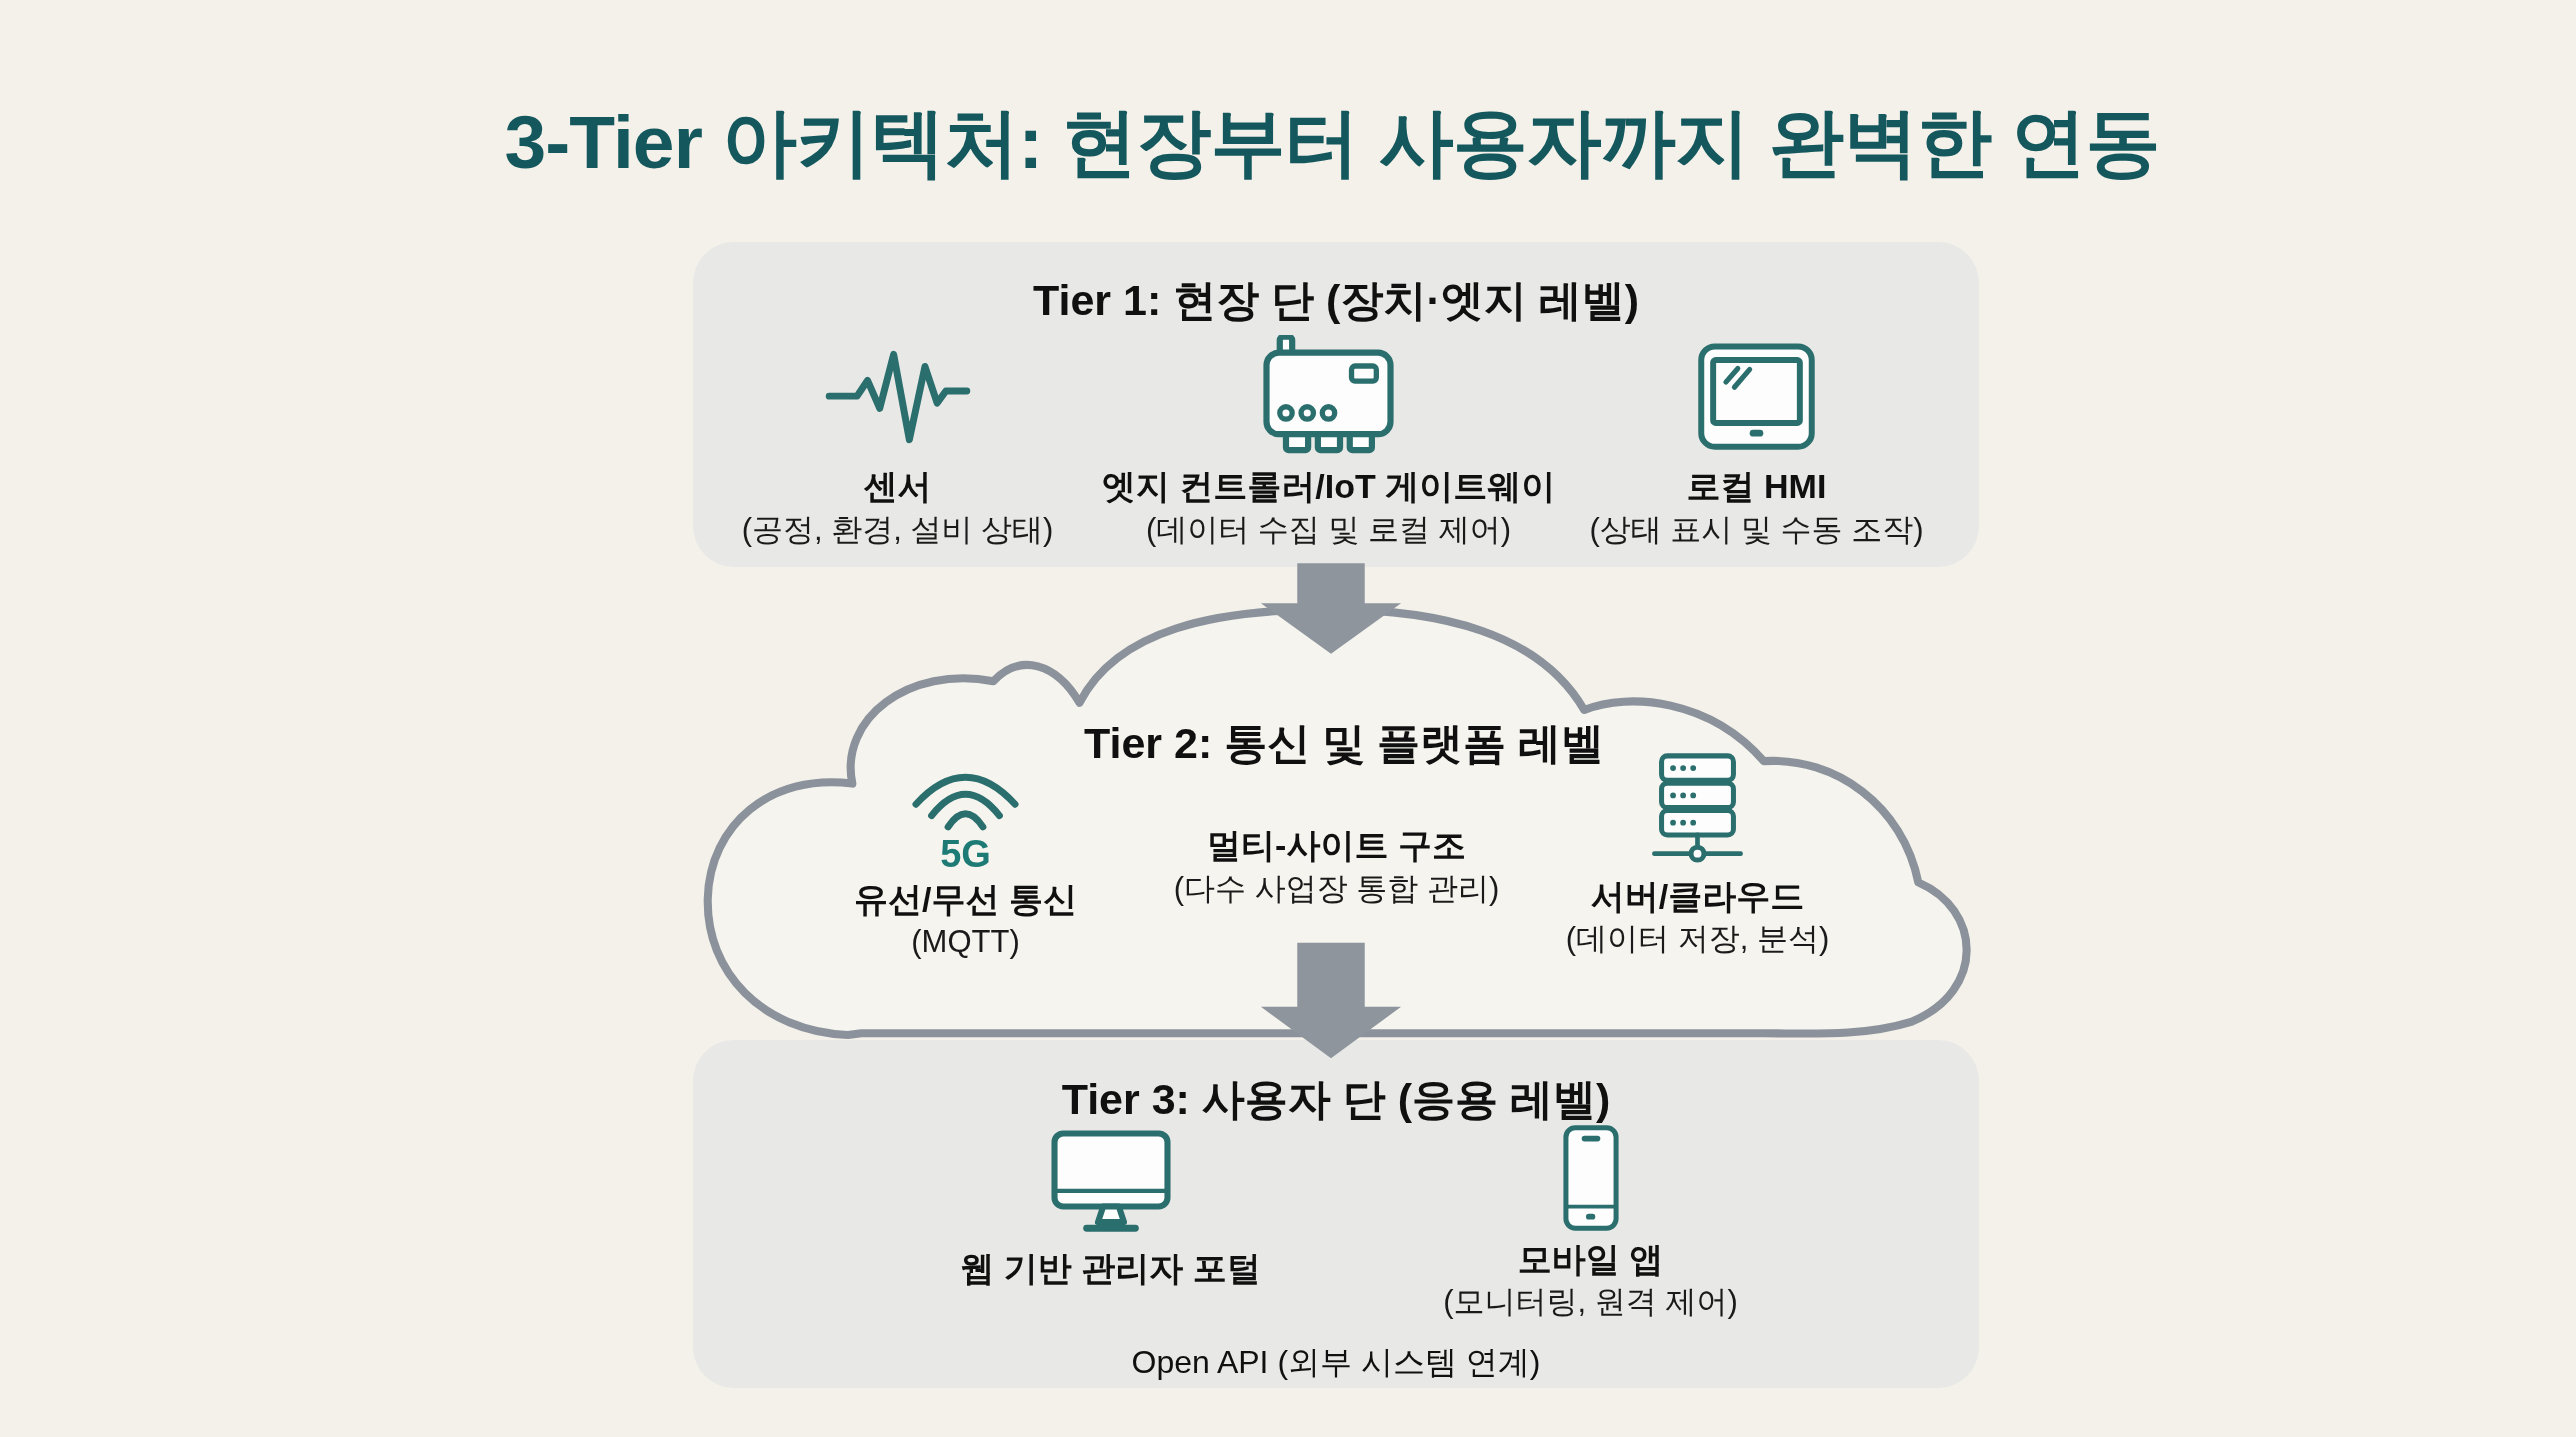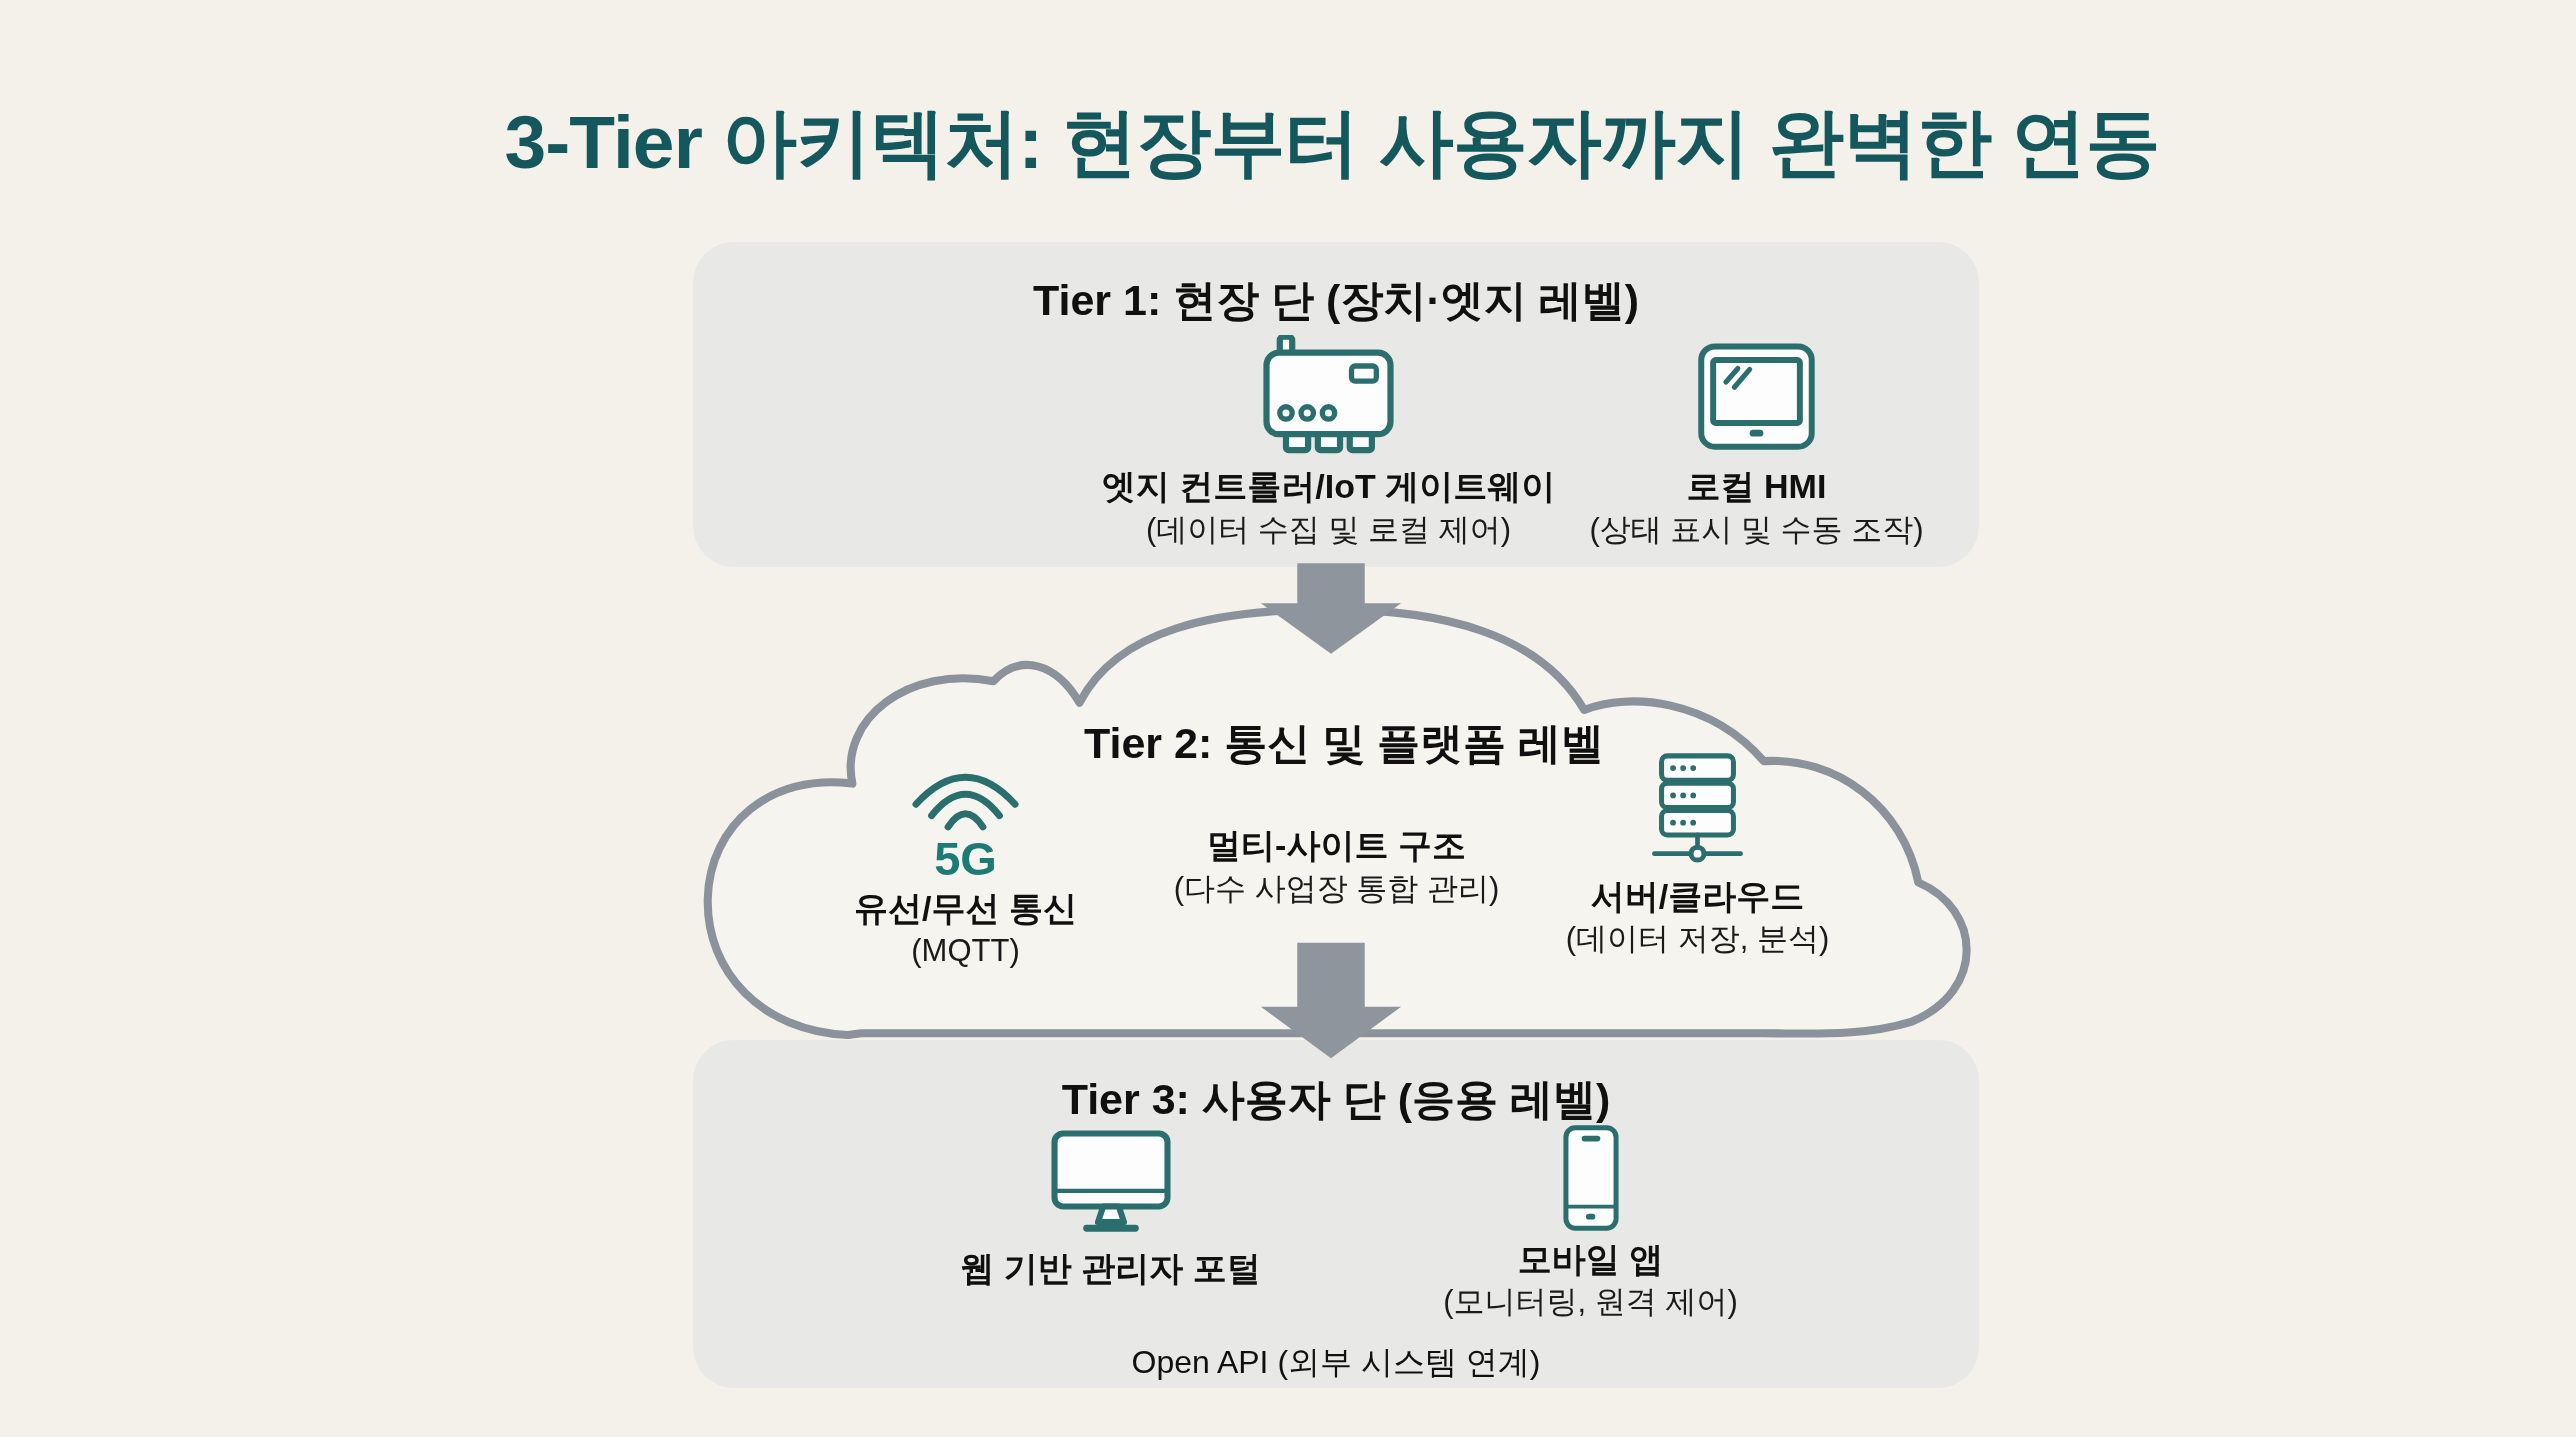--- a/index.html
+++ b/index.html
@@ -29,21 +29,21 @@
   .tier-title.t1{top:272px;}
   .tier-title.t3{top:1071px;}
   .tier-title.t2{left:651px;width:1298px;top:715px;}
   .col{
     position:absolute;width:557px;display:flex;flex-direction:column;align-items:center;
     text-align:center;
   }
   .icon-box{height:126px;display:flex;align-items:center;justify-content:center;}
   .item-label{font-size:34px;font-weight:800;margin-top:7.2px;line-height:1.15;}
   .item-sub{font-size:31px;font-weight:400;margin-top:5.4px;line-height:1.15;color:#1a1a1a;}
-  .badge-5g{font-size:47px;font-weight:800;color:var(--accent-teal);line-height:1;margin-top:1.8px;}
+  .badge-5g{font-size:38px;font-weight:800;color:var(--accent-teal);line-height:1;margin-top:1.8px;}
   .footnote{
     position:absolute;left:649px;width:1286px;top:1341px;text-align:center;
     font-size:32px;font-weight:400;color:var(--text-black);
   }
   .cloud-svg{position:absolute;left:651px;top:604px;z-index:1;}
   .arrow-svg{position:absolute;z-index:2;}
   .over{z-index:3;}
   
   .ic{stroke:var(--icon-teal);fill:none;stroke-linecap:round;stroke-linejoin:round;}
   .ic-white{fill:#fcfdfc;stroke:var(--icon-teal);stroke-width:7;stroke-linejoin:round;}
@@ -54,20 +54,29 @@
 </head>
 <body>
 
 <div class="canvas">
 
   <div class="page-title">3-Tier 아키텍처: 현장부터 사용자까지 완벽한 연동</div>
 
   <div class="panel tier1"></div>
   <div class="tier-title t1">Tier 1: 현장 단 (장치·엣지 레벨)</div>
 
+  <div class="col over" style="left:575px;top:334px;">
+    <div class="icon-box">
+      <svg width="148" height="110" viewBox="0 0 170 126">
+        <path class="ic" stroke-width="8" d="M6 62 H38 L50 44 L64 76 L80 14 L98 112 L116 28 L130 70 L140 56 H164"></path>
+      </svg>
+    </div>
+    <div class="item-label">센서</div>
+    <div class="item-sub">(공정, 환경, 설비 상태)</div>
+  </div>
 
   <div class="col over" style="left:1006px;top:334px;">
     <div class="icon-box">
       <svg width="133" height="124" viewBox="0 0 150 140">
         <rect class="ic-white" x="20" y="2" width="14" height="24" rx="4"></rect>
         <rect class="ic-white" x="5" y="20" width="140" height="92" rx="14"></rect>
         <rect class="ic" stroke-width="6" x="101" y="35" width="28" height="17" rx="4"></rect>
         <circle class="ic" stroke-width="6" cx="27" cy="88" r="7"></circle>
         <circle class="ic" stroke-width="6" cx="51" cy="88" r="7"></circle>
         <circle class="ic" stroke-width="6" cx="75" cy="88" r="7"></circle>

